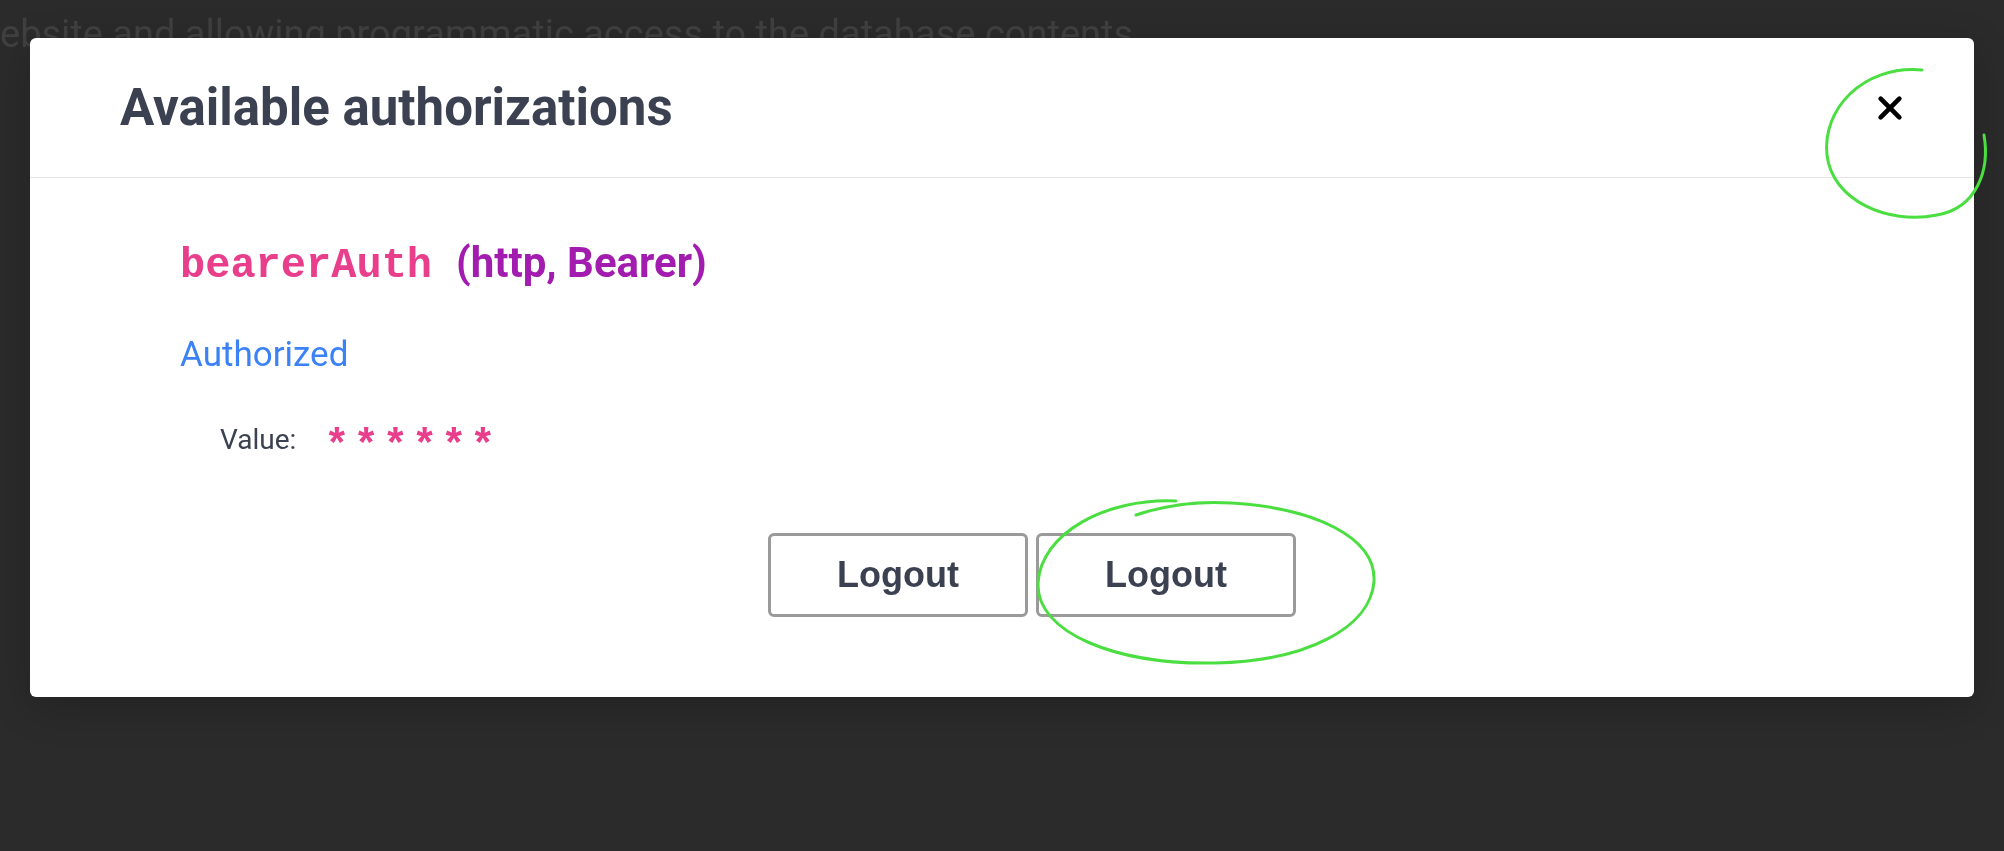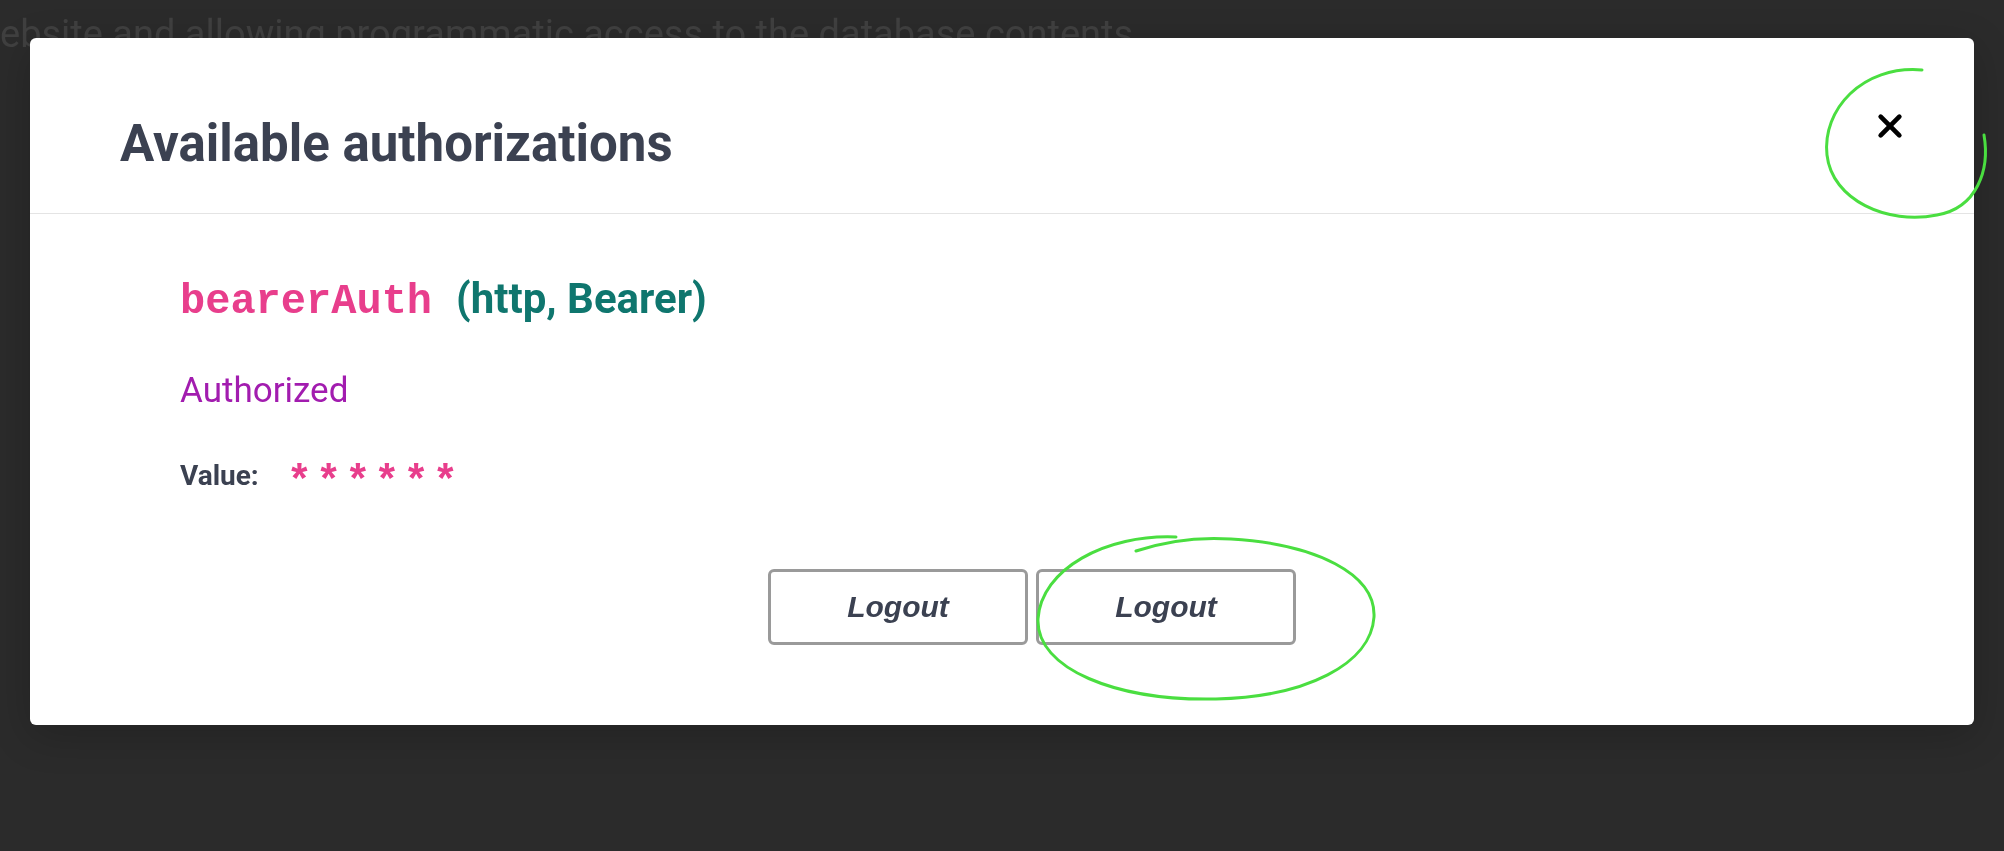--- a/index.html
+++ b/index.html
@@ -46,21 +46,20 @@
       border-bottom: 1px solid #e4e4e4;
       display: flex;
       justify-content: space-between;
       align-items: center;
       position: relative;
     }
     .modal-title {
       font-size: 51px;
       font-weight: 700;
       color: #3b4151;
-      margin-top: 36px;
     }
     .close-button {
       background: none;
       border: none;
       cursor: pointer;
       padding: 10px;
       display: flex;
       align-items: center;
       justify-content: center;
       position: relative;
@@ -82,38 +81,39 @@
     }
     .auth-name {
       font-family: "Courier New", Courier, monospace;
       font-size: 42px;
       font-weight: 700;
       color: #e83e8c;
     }
     .auth-type {
       font-size: 42px;
       font-weight: 700;
-      color: #0f766e;
+      color: #a21caf;
     }
     .auth-status {
       font-size: 35px;
       font-weight: 400;
-      color: #a21caf;
+      color: #3b82f6;
       margin-bottom: 40px;
     }
     .value-row {
       display: flex;
       align-items: center;
       gap: 28px;
       margin-bottom: 70px;
     }
     .value-label {
       font-size: 28px;
-      font-weight: 700;
+      font-weight: 400;
       color: #3b4151;
+      margin-left: 40px;
     }
     .value-masked {
       font-family: "Courier New", Courier, monospace;
       font-size: 42px;
       font-weight: 700;
       color: #e83e8c;
       letter-spacing: 4px;
       position: relative;
       top: 8px;
     }
@@ -121,28 +121,27 @@
       display: flex;
       justify-content: center;
       gap: 8px;
       position: relative;
     }
     .action-button {
       background: #ffffff;
       border: 3px solid #9a9a9a;
       border-radius: 6px;
       padding: 18px 52px;
-      font-size: 30px;
+      font-size: 36px;
       font-weight: 700;
       color: #3b4151;
       cursor: pointer;
       position: relative;
       z-index: 2;
       min-width: 260px;
-      font-style: italic;
     }
     .annotation-circle-close {
       position: absolute;
       top: 22px;
       right: -18px;
       width: 180px;
       height: 170px;
       pointer-events: none;
       z-index: 3;
     }

